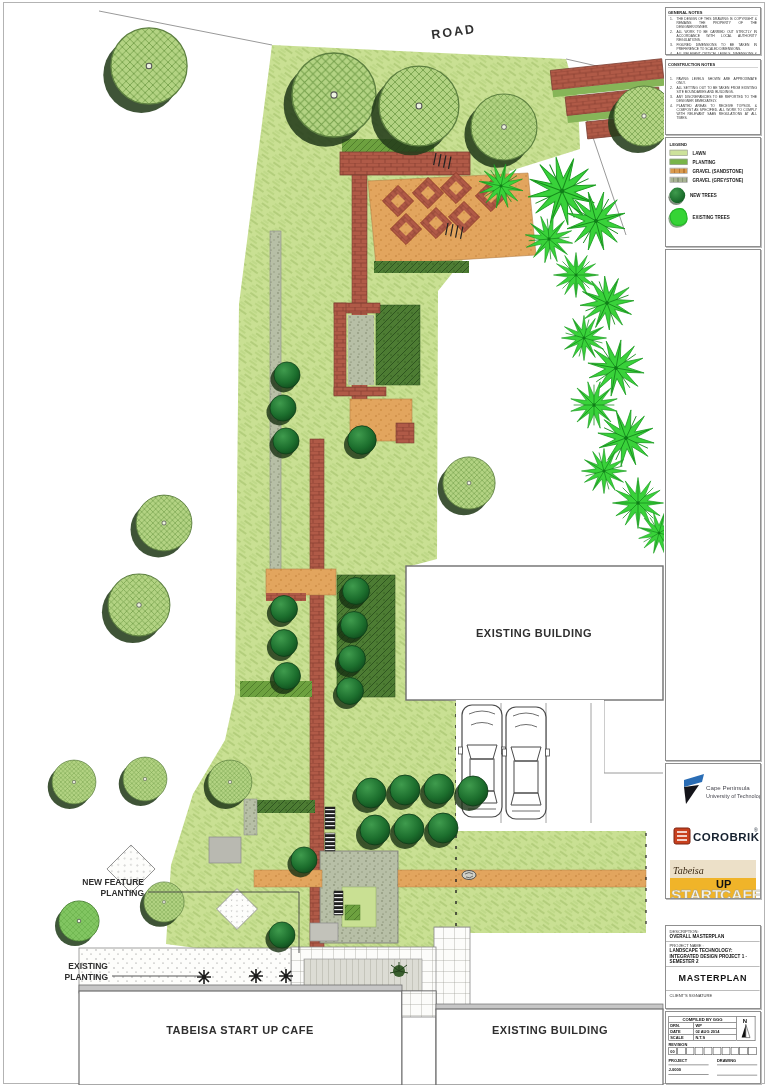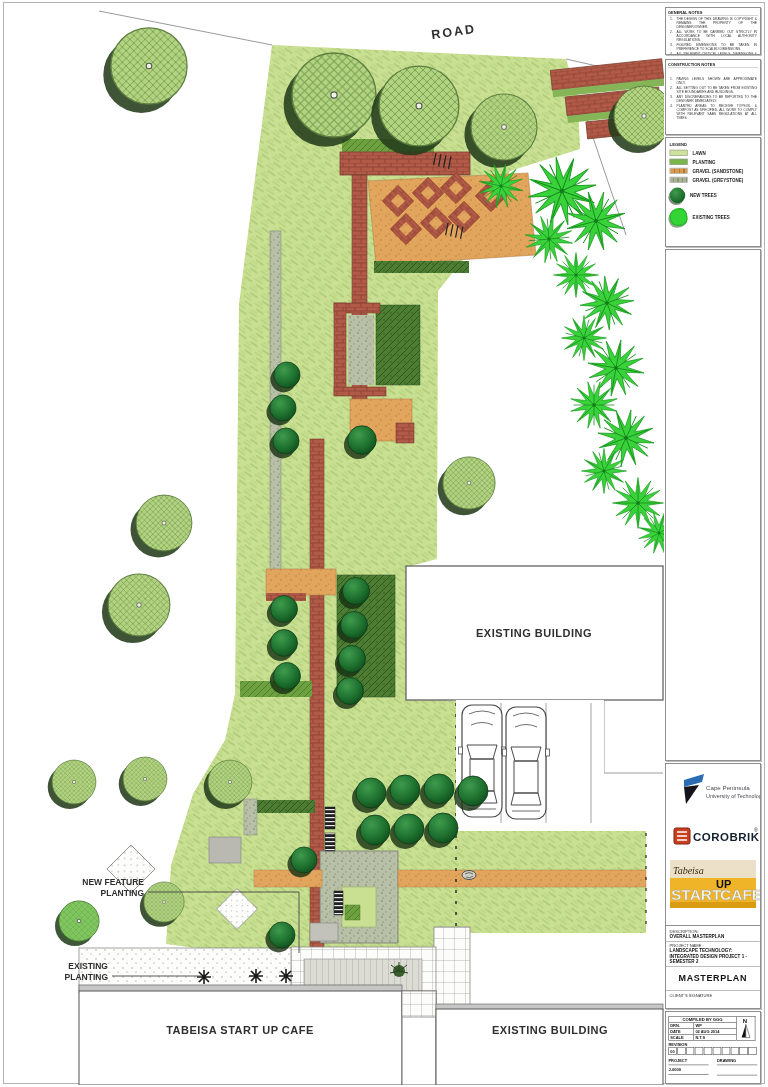--- a/index.html
+++ b/index.html
@@ -449,21 +449,21 @@
         </div>
       <div class="leg-row tall">
           <span class="sw sw-etree"></span>
           <span>EXISTING TREES</span>
         </div>
     </div>
   </div>
 
   <div class="rbox" style="top:246px;height:512px;"></div>
 
-  <div class="rbox" style="top:760px;height:179px;">
+  <div class="rbox" style="top:760px;height:136px;">
     <svg class="logos-svg" width="94" height="158" viewBox="0 0 94 158">
       <g>
         <path d="M18,16 L38,10 L36,18 L18,23 Z" fill="#2a6db5"></path>
         <path d="M18,23 L33,21 L20,40 Z" fill="#14141a"></path>
         <text x="40" y="26" font-size="6.2" fill="#4a4a52" font-family="Liberation Sans, sans-serif">Cape Peninsula</text>
         <text x="40" y="34" font-size="5.4" fill="#4a4a52" font-family="Liberation Sans, sans-serif">University of Technology</text>
       </g>
       <g>
         <rect x="8" y="64" width="16" height="16" rx="2" fill="#c8401e" stroke="#7d2412" stroke-width="1"></rect>
         <path d="M11,68 H21 M11,72 H21 M11,76 H21" stroke="#fff" stroke-width="1.4"></path>

